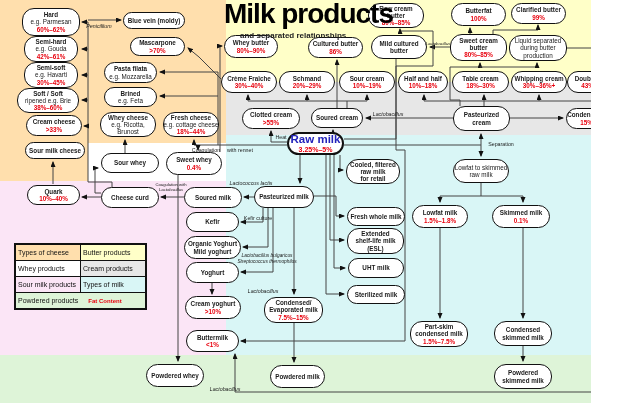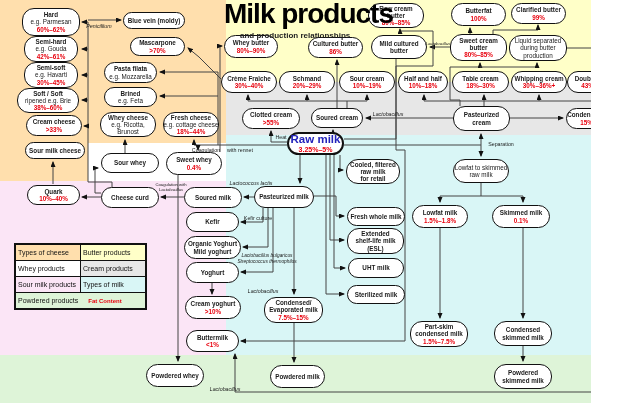--- a/index.html
+++ b/index.html
@@ -103,21 +103,21 @@
       <polyline points="337,108 337,60" fill="none" stroke="#444444" stroke-width="1" marker-end="url(#ah)"></polyline>
       <polyline points="344,139 396,139 396,66 433,66 433,31 400,31 400,29" fill="none" stroke="#444444" stroke-width="1" marker-end="url(#ah)"></polyline>
       <polyline points="220,152 220,46 222,46" fill="none" stroke="#444444" stroke-width="1" marker-end="url(#ah)"></polyline>
       <polyline points="347,108 347,101 307,101 307,95" fill="none" stroke="#444444" stroke-width="1" marker-end="url(#ah)"></polyline>
       <polyline points="347,101 367,101 367,95" fill="none" stroke="#444444" stroke-width="1" marker-end="url(#ah)"></polyline>
       <polyline points="307,101 248,101 248,95" fill="none" stroke="#444444" stroke-width="1" marker-end="url(#ah)"></polyline>
       <polyline points="287,142 271,142 271,131" fill="none" stroke="#444444" stroke-width="1" marker-end="url(#ah)"></polyline>
       <polyline points="333,133 333,130" fill="none" stroke="#444444" stroke-width="1" marker-end="url(#ah)"></polyline>
     </svg>
   <div id="title">Milk products</div>
-  <div id="subtitle">and production relationships</div>
+  <div id="subtitle">and separated relationships</div>
   <div id="legend">
     <table id="legend-table">
         <tbody id="legend-body">
           <tr>
             <td style="background: rgb(255, 223, 173);">Types of cheese</td>
             <td style="background: rgb(255, 255, 200);">Butter products</td>
           </tr>
           <tr>
             <td style="background: rgb(255, 255, 255);">Whey products</td>
             <td style="background: rgb(231, 231, 231);">Cream products</td>

